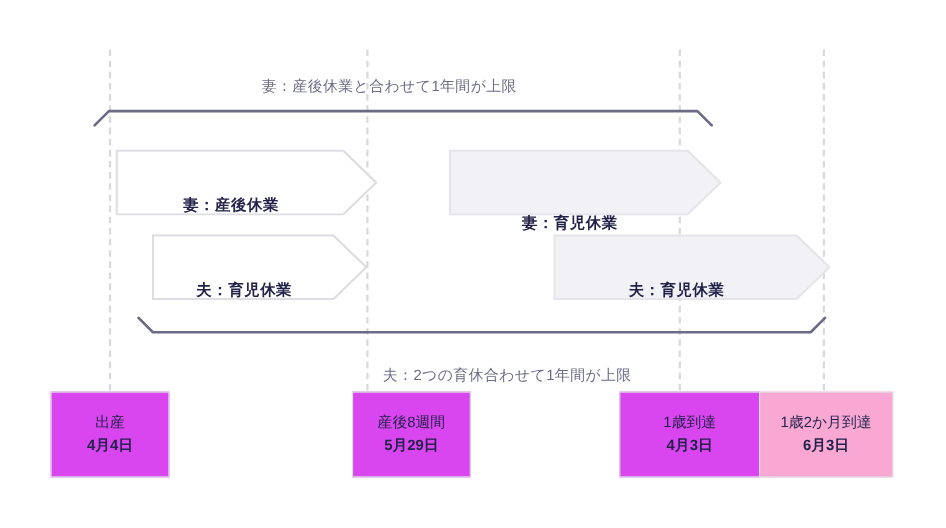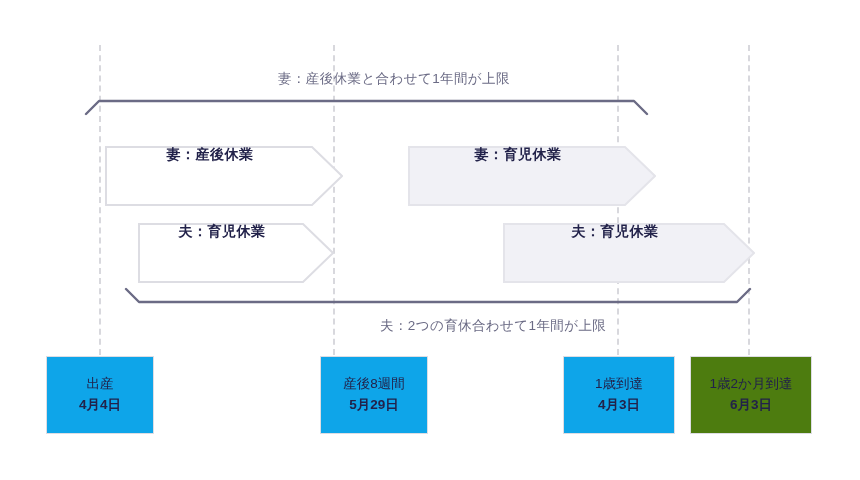--- a/index.html
+++ b/index.html
@@ -43,23 +43,22 @@
     color: #6b6b85;
     font-size: 13.5px;
     letter-spacing: .4px;
     white-space: nowrap;
   }
 
   
   .chev {
     position: absolute;
     display: flex;
-    align-items: flex-start;
+    align-items: flex-end;
     justify-content: center;
-    margin-top: 10px;
   }
   .chev .chev-svg {
     position: absolute;
     left: 0;
     top: 0;
   }
   .chev .chev-text {
     position: relative;
     z-index: 2;
     color: #22224a;
@@ -78,45 +77,45 @@
     border: 1px solid #dddde3;
     display: flex;
     flex-direction: column;
     align-items: center;
     justify-content: center;
     color: #22224a;
     font-size: 13.5px;
     line-height: 1.55;
     white-space: nowrap;
   }
-  .datebox.fill-white { background: #0ea5e9; justify-content: center; }
-  .datebox.fill-gray  { background: #4d7c0f; }
+  .datebox.fill-white { background: #d946ef; justify-content: center; }
+  .datebox.fill-gray  { background: #f9a8d4; }
   .datebox .d-title { display: block; }
   .datebox .d-date  { display: block; font-weight: bold; }
 </style>
 </head>
 <body>
 
 <div id="stage">
 
   <div class="guide" style="left:99px;"></div>
   <div class="guide" style="left:333px;"></div>
   <div class="guide" style="left:617px;"></div>
   <div class="guide" style="left:748px;"></div>
 
   <svg class="bracket" viewBox="0 0 860 480">
 
     <polyline points="86,114 99,101 634,101 647,114" fill="none" stroke="#6b6b85" stroke-width="2.4" stroke-linecap="round" stroke-linejoin="round"></polyline>
 
     <polyline points="126,289 139,302 737,302 750,289" fill="none" stroke="#6b6b85" stroke-width="2.4" stroke-linecap="round" stroke-linejoin="round"></polyline>
   </svg>
 
-  <div class="bracket-label" style="left:238px; top:70px;margin-left:40px;">妻：産後休業と合わせて1年間が上限</div>
+  <div class="bracket-label" style="left:238px; top:70px;">妻：産後休業と合わせて1年間が上限</div>
 
-  <div class="bracket-label" style="left:348px; top:317px;margin-left:32px;">夫：2つの育休合わせて1年間が上限</div>
+  <div class="bracket-label" style="left:348px; top:332px;">夫：2つの育休合わせて1年間が上限</div>
 
   <div class="chev" style="left:105px; top:136px; width:238px; height:60px;">
     <svg class="chev-svg" width="238" height="60" viewBox="0 0 238 60" preserveAspectRatio="none">
       <polygon points="1,1 207,1 237,30 207,59 1,59" fill="#ffffff" stroke="#dddde3" stroke-width="2"></polygon>
     </svg>
     <span class="chev-text">妻：産後休業</span>
   </div>
 
   <div class="chev" style="left:408px; top:136px; width:248px; height:76px;">
     <svg class="chev-svg" width="248" height="60" viewBox="0 0 248 60" preserveAspectRatio="none">
@@ -142,21 +141,21 @@
   <div class="datebox fill-white" style="left:46px; top:356px; width:108px; height:78px;">
     <span class="d-title">出産</span>
     <span class="d-date">4月4日</span>
   </div>
 
   <div class="datebox fill-white" style="left:280px; top:356px; width:108px; height:78px;margin-left:40px;">
     <span class="d-title">産後8週間</span>
     <span class="d-date">5月29日</span>
   </div>
 
-  <div class="datebox fill-white" style="left:563px; top:356px; width:112px; height:78px;">
+  <div class="datebox fill-white" style="left:563px; top:356px; width:128px; height:78px;">
     <span class="d-title">1歳到達</span>
     <span class="d-date">4月3日</span>
   </div>
 
   <div class="datebox fill-gray" style="left:690px; top:356px; width:122px; height:78px;">
     <span class="d-title">1歳2か月到達</span>
     <span class="d-date">6月3日</span>
   </div>
 
 </div>

